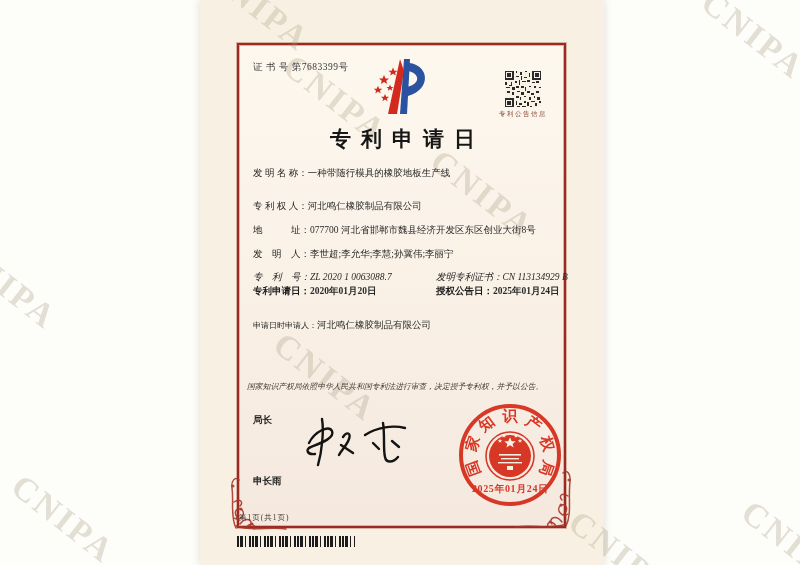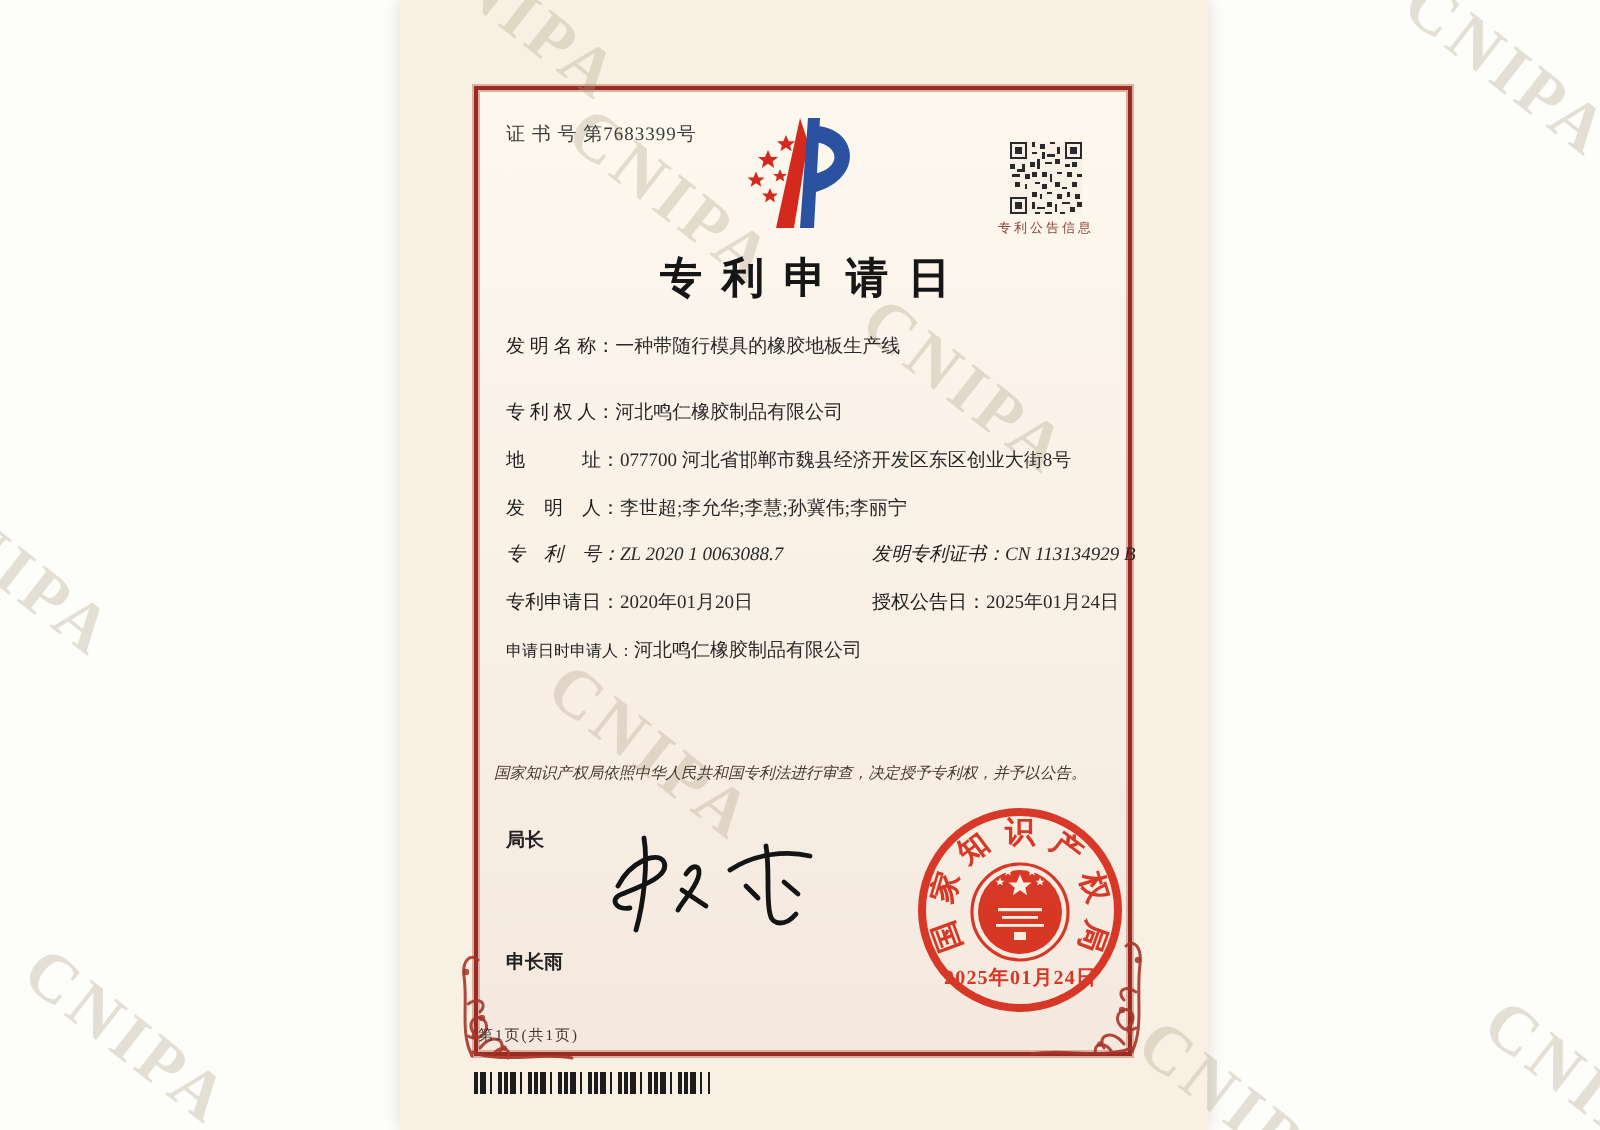--- a/index.html
+++ b/index.html
@@ -212,21 +212,21 @@
     </div>
     <div class="row" style="top:203px;">
       <span class="lbl">发　明　人：</span><span class="val">李世超;李允华;李慧;孙冀伟;李丽宁</span>
     </div>
     <div class="row" style="top:226px;font-style:italic;">
       <span class="lbl">专　利　号：</span><span class="val">ZL 2020 1 0063088.7</span>
       <span class="col2">
         <span class="lbl">发明专利证书：</span><span class="val">CN 113134929 B</span>
       </span>
     </div>
-    <div class="row" style="top:250px;">
+    <div class="row" style="top:240px;font-weight:bold;">
       <span class="lbl">专利申请日：</span><span class="val">2020年01月20日</span>
       <span class="col2">
         <span class="lbl">授权公告日：</span><span class="val">2025年01月24日</span>
       </span>
     </div>
     <div class="row small" style="top:274px;font-family:Liberation Serif, serif;">
       <span class="lbl">申请日时申请人：</span><span class="val">河北鸣仁橡胶制品有限公司</span>
     </div>
 
     <div class="statement" style="top:334px;">国家知识产权局依照中华人民共和国专利法进行审查，决定授予专利权，并予以公告。</div>

